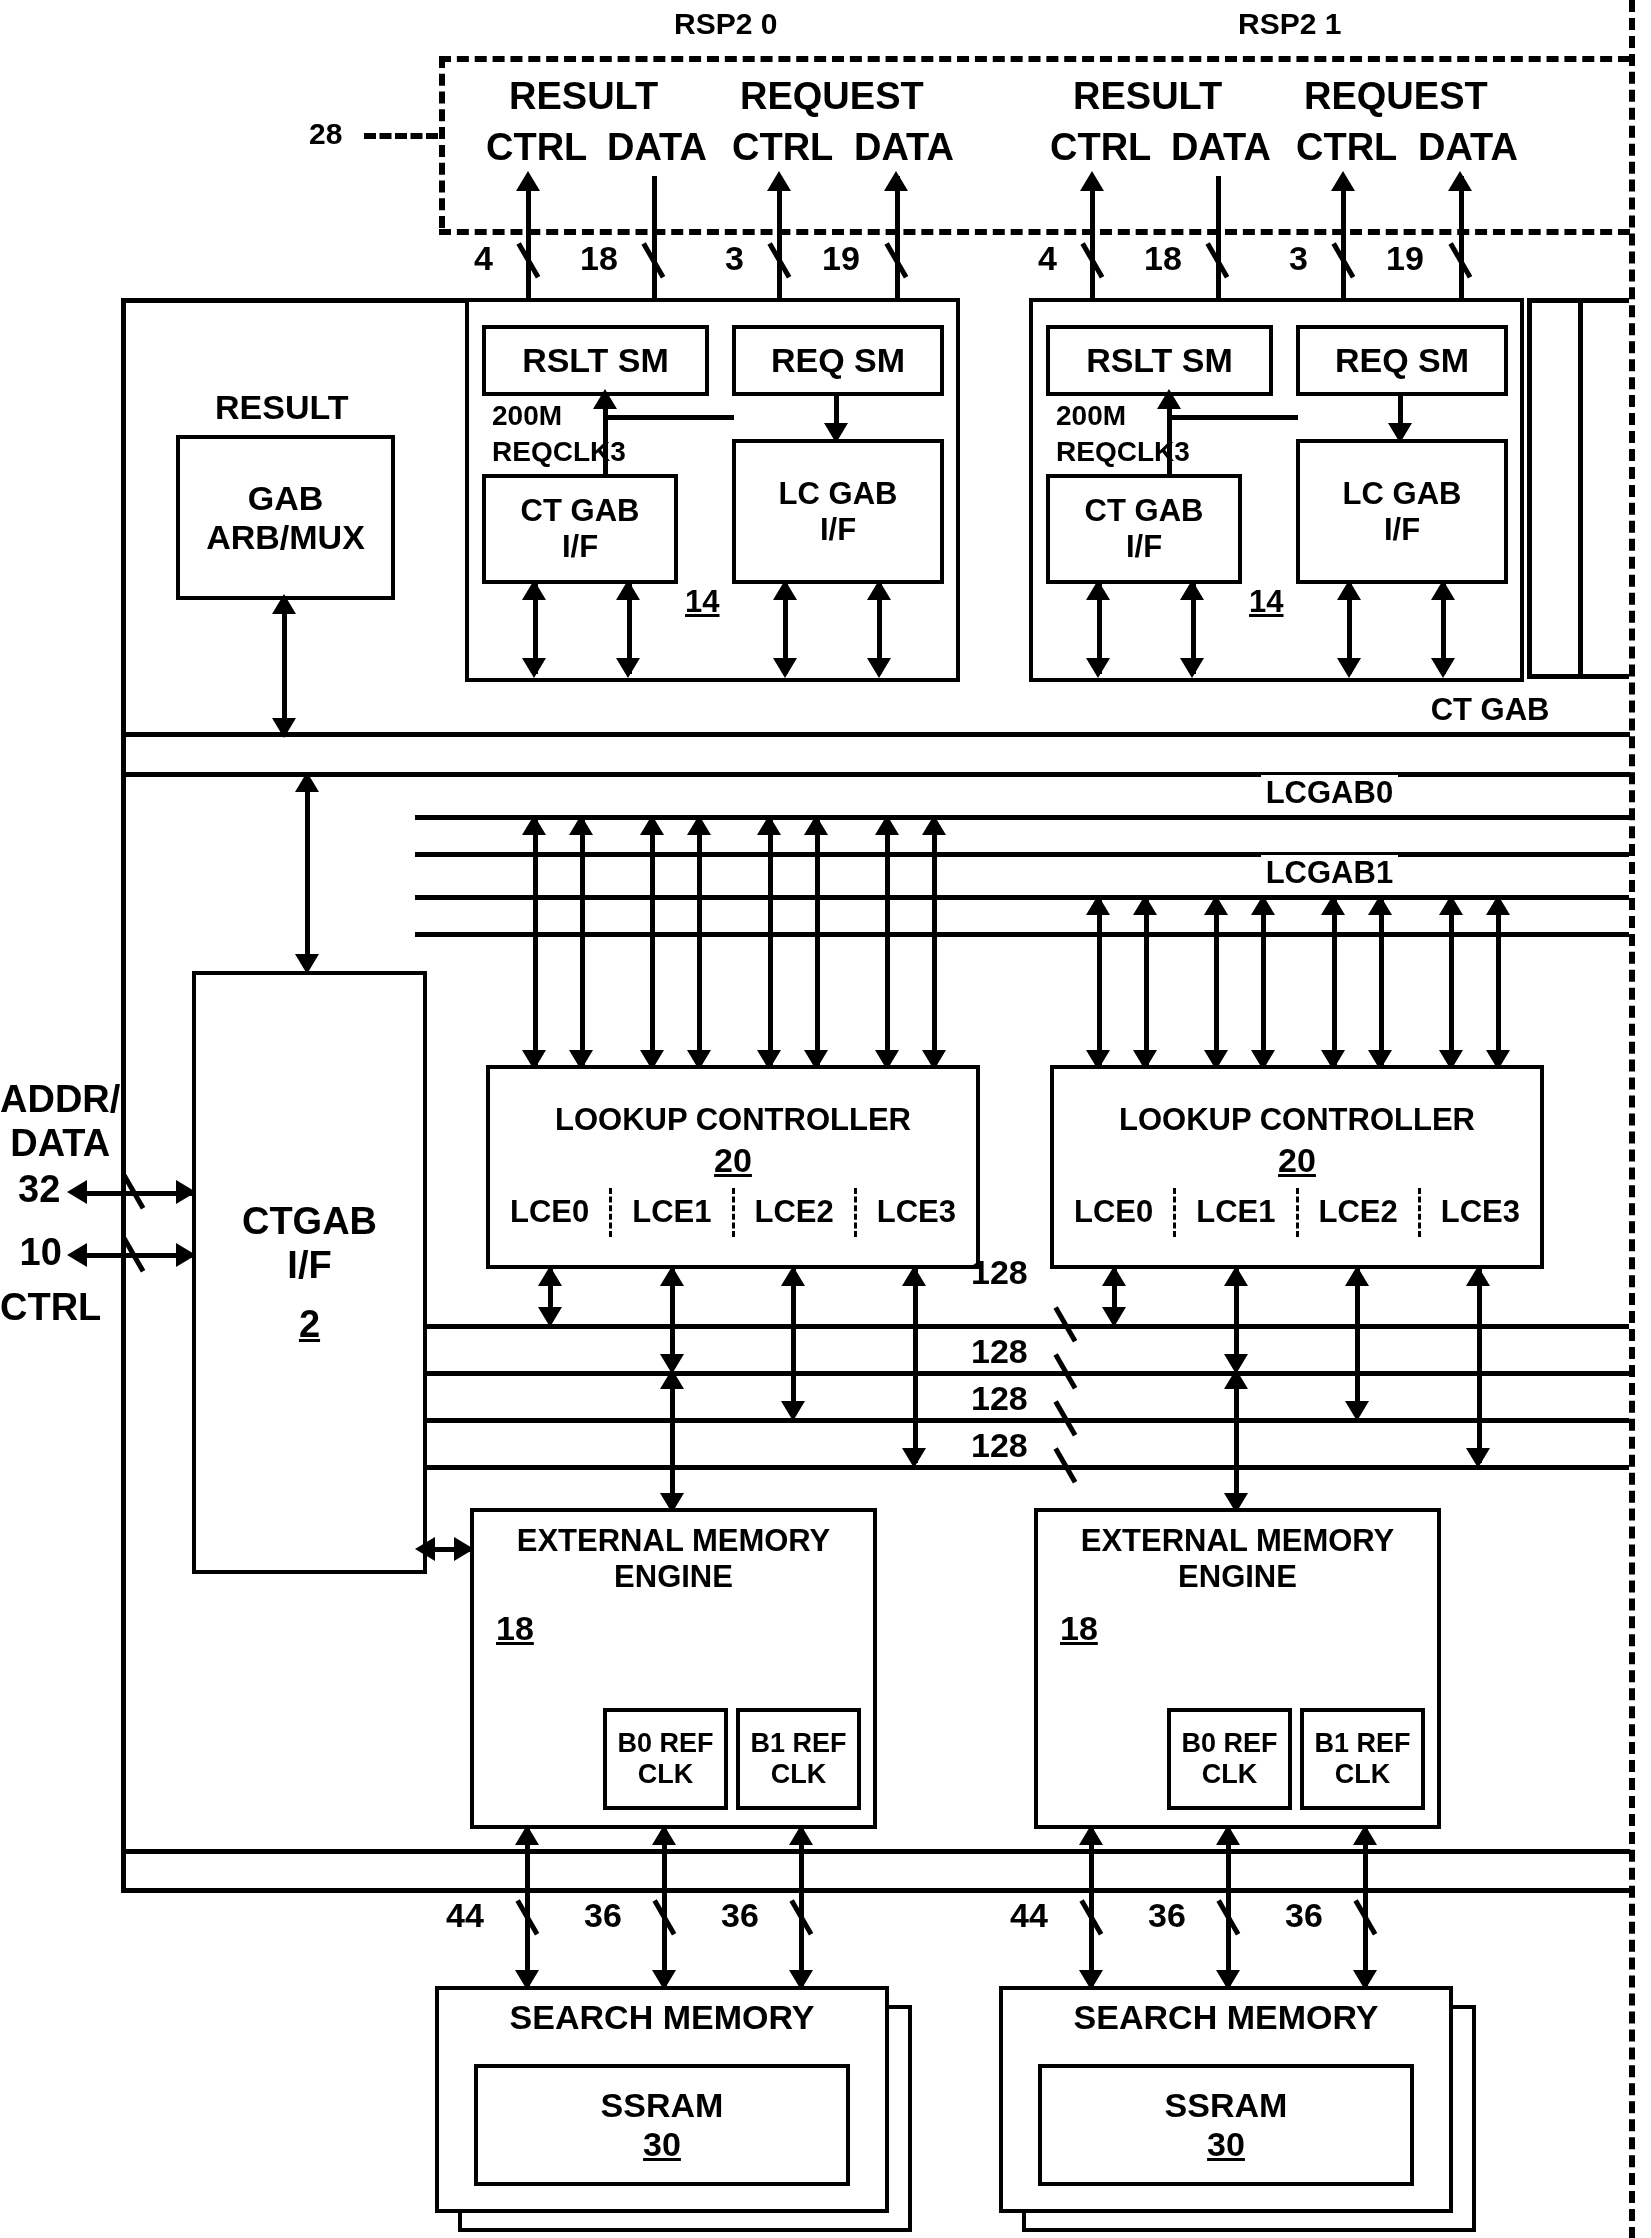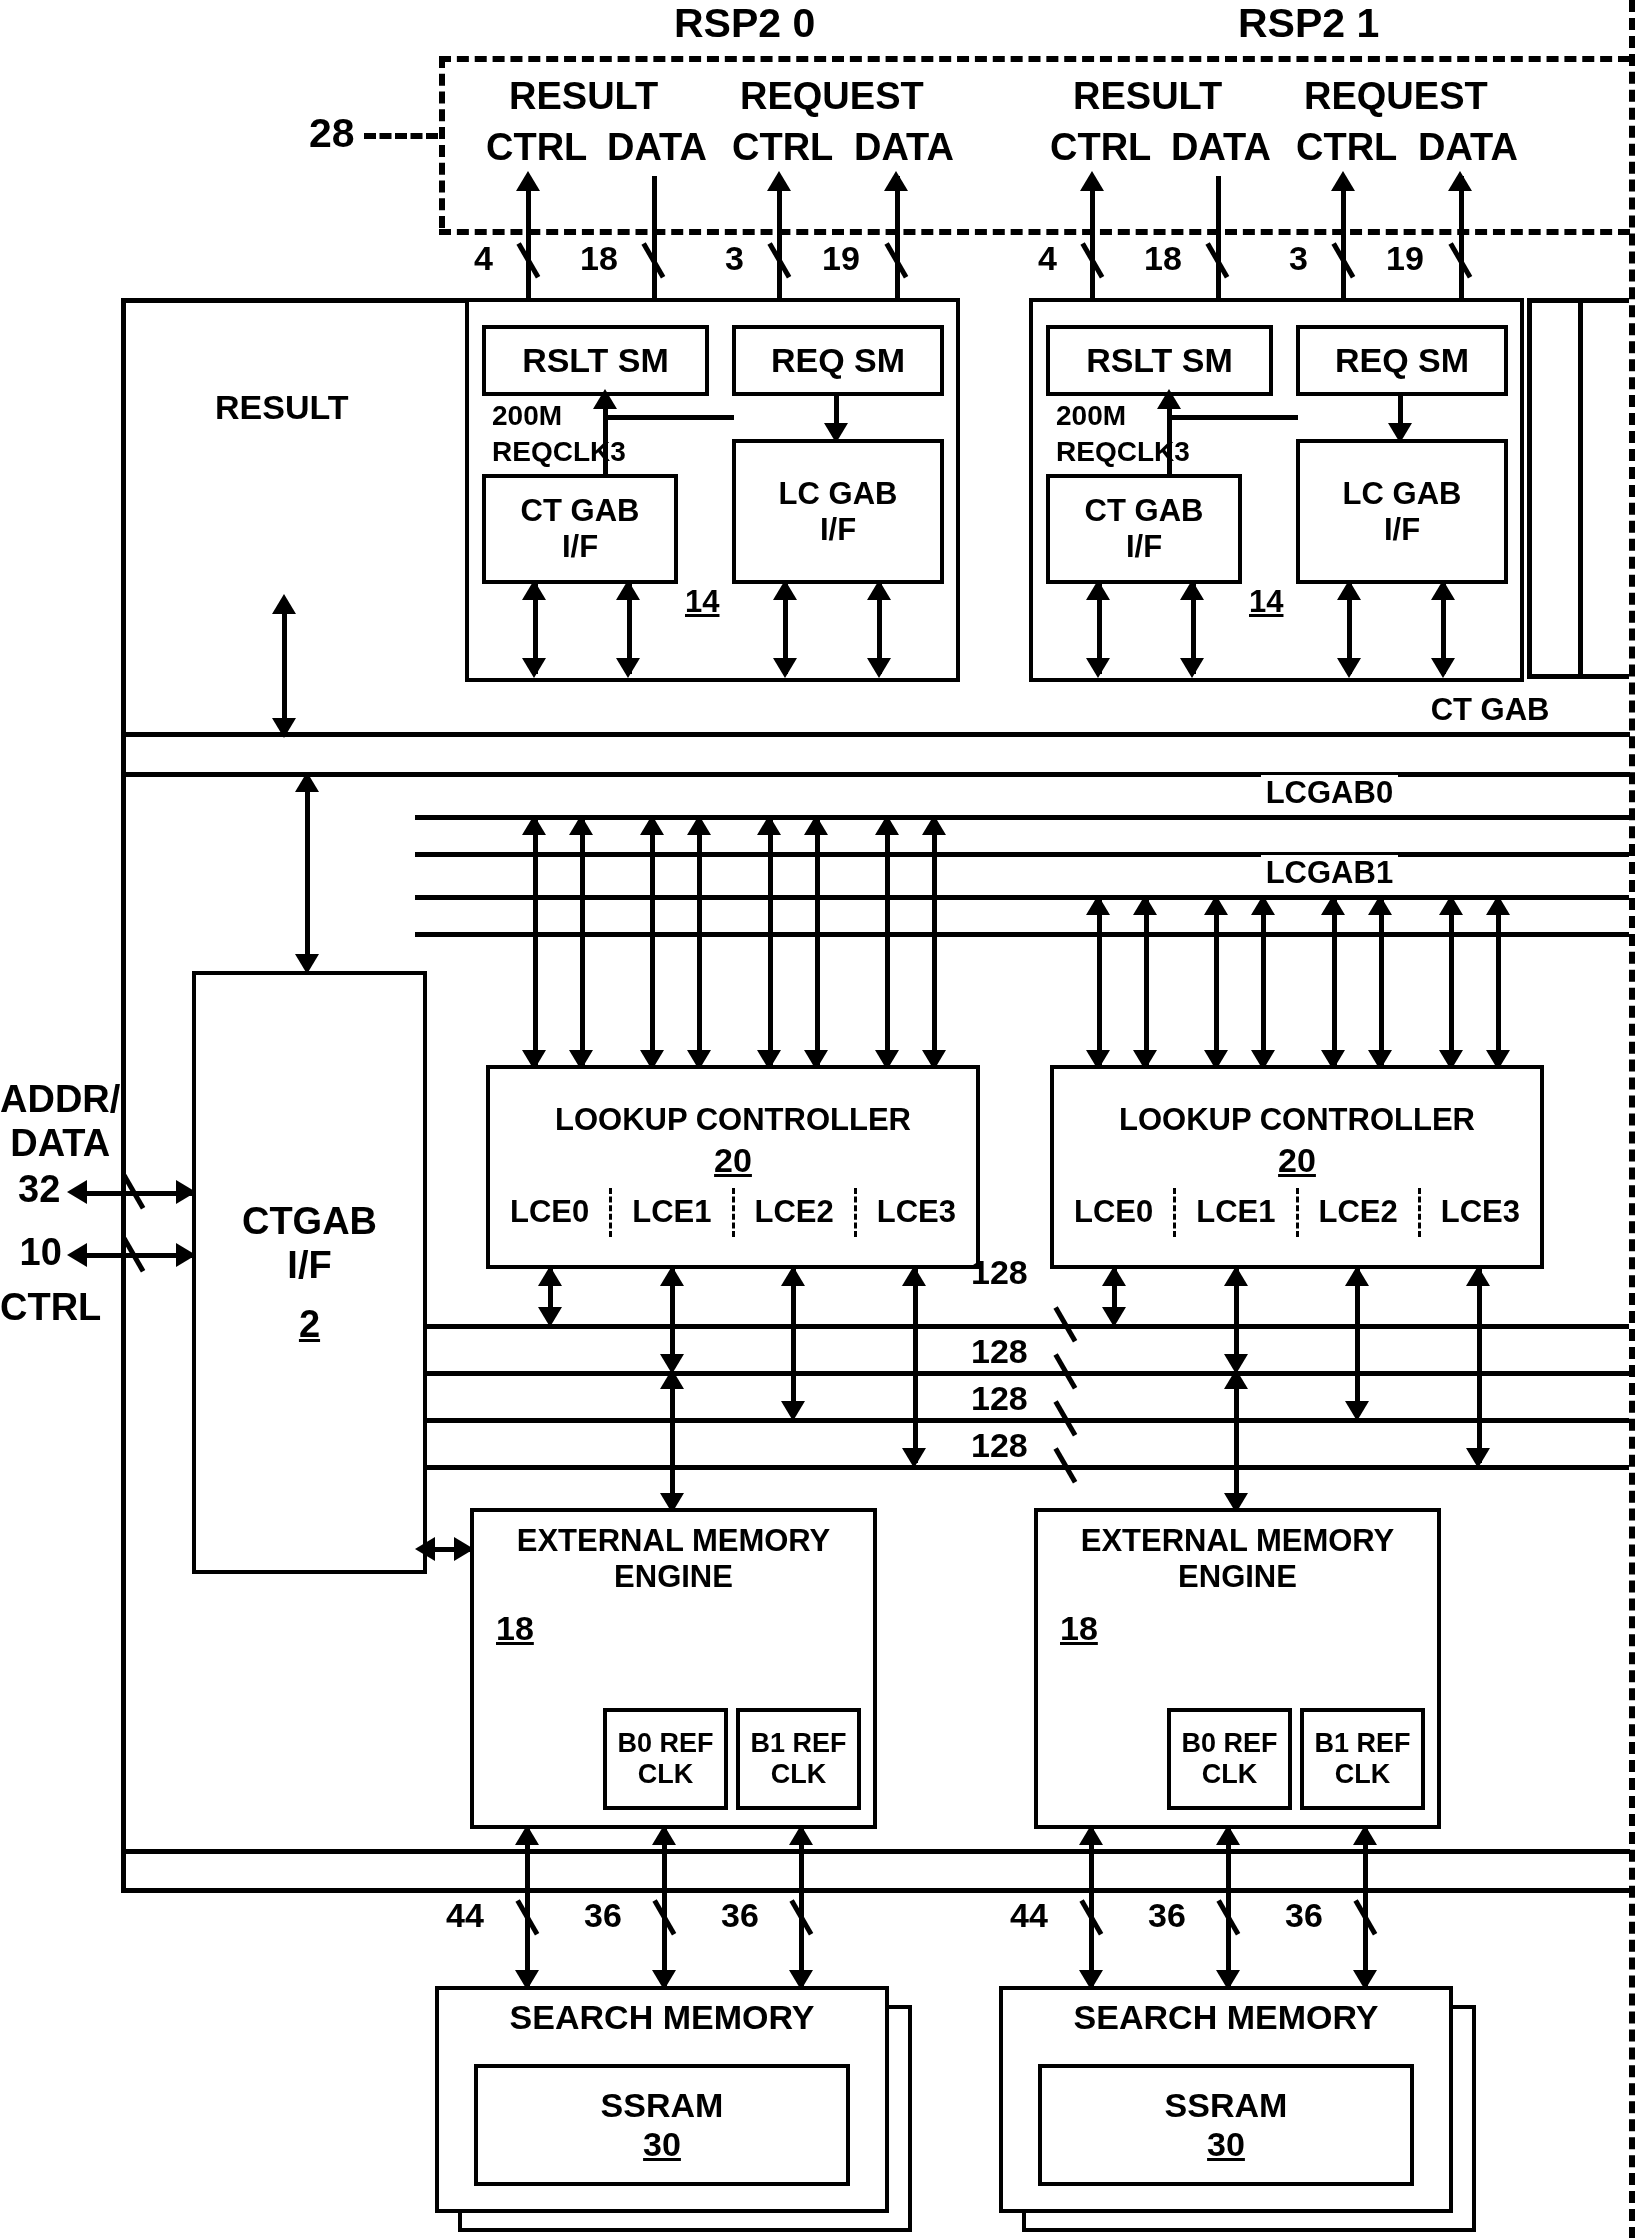--- a/index.html
+++ b/index.html
@@ -15,21 +15,21 @@
   .arrow-left { border-top: 12.5px solid transparent; border-bottom: 12.5px solid transparent; border-right: 20.4px solid #000; }
   .arrow-right { border-top: 12.5px solid transparent; border-bottom: 12.5px solid transparent; border-left: 20.4px solid #000; }
   .dashed-h { position: absolute; border-top: 6.3px dashed #000; height: 0; }
   .dashed-v { position: absolute; border-left: 6.3px dashed #000; width: 0; }
   .u { text-decoration: underline; }
   .fs34 { font-size: 27px; line-height: 31px; }
   .fs36 { font-size: 28px; line-height: 33px; }
   .fs40 { font-size: 31px; line-height: 36px; }
   .fs44 { font-size: 34px; line-height: 39px; }
   .fs48 { font-size: 38px; line-height: 44px; }
-  .fs52 { font-size: 41px; line-height: 47px; }
+  .fs52 { font-size: 30px; line-height: 47px; }
   .lce-split { display:flex; width:100%; }
   .lce-cell { flex:1; border-right:3.1px dashed #000; padding:6.3px 0; }
   .lce-cell:last-child { border-right:none; }
 </style>
 </head>
 <body>
 
 <div class="canvas">
 
 <div class="label fs52" style="left:674px; top:0px;">RSP2 0</div>
@@ -96,20 +96,24 @@
 <div class="vline" style="left:1459px; top:176px; height:149px;"></div>
 <div class="arrow-up" style="left:1448px; top:171px;"></div>
 <div class="tick" style="left:1441px; top:258px; width:39px;"></div>
 <div class="label fs44" style="left:1386px; top:239px;">19</div>
 
 <div class="hline" style="left:121px; top:298px; width:349px;"></div>
 <div class="vline" style="left:121px; top:298px; height:1590px;"></div>
 <div class="hline" style="left:121px; top:1888px; width:1512px;"></div>
 
 <div class="label fs44" style="left:215px; top:388px;">RESULT</div>
+<div class="box fs44" style="left:176px; top:435px; width:211px; height:157px;">
+  <div>GAB</div>
+  <div>ARB/MUX</div>
+</div>
 <div class="vline" style="left:282px; top:599px; height:133px;"></div>
 <div class="arrow-up" style="left:272px; top:594px;"></div>
 <div class="arrow-down" style="left:272px; top:718px;"></div>
 
 <div class="box" style="left:465px; top:298px; width:487px; height:376px;"></div>
 
 <div class="box fs44" style="left:482px; top:325px; width:219px; height:63px;">
       <span>RSLT SM</span>
     </div>
 <div class="box fs44" style="left:732px; top:325px; width:204px; height:63px;">

